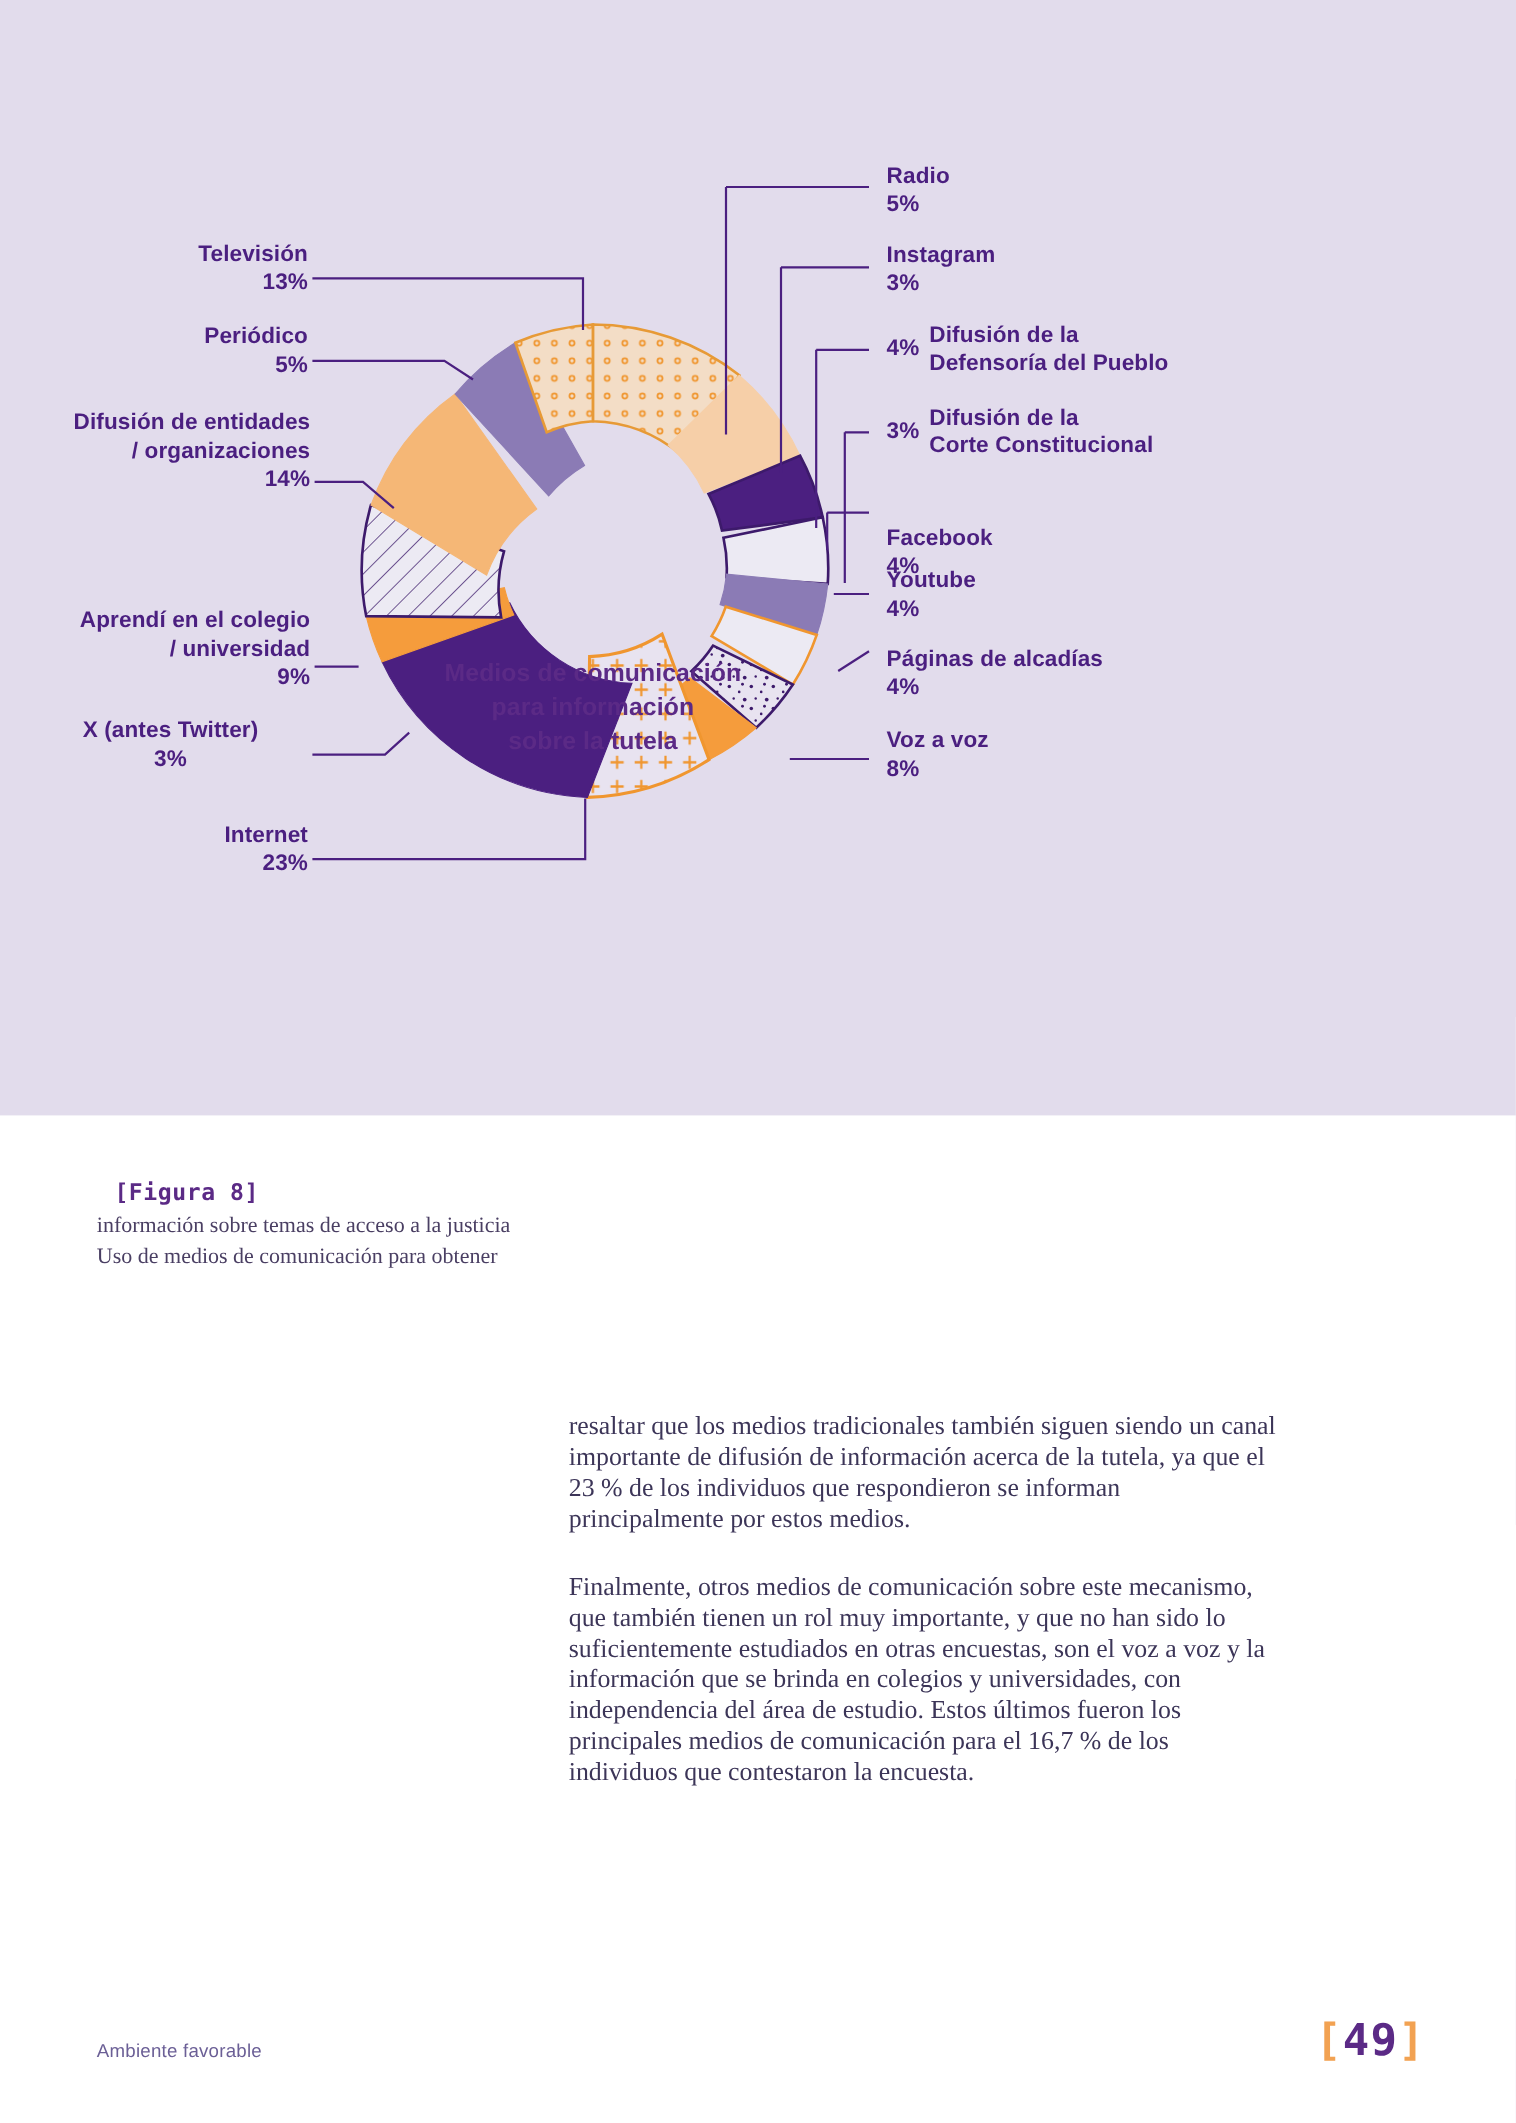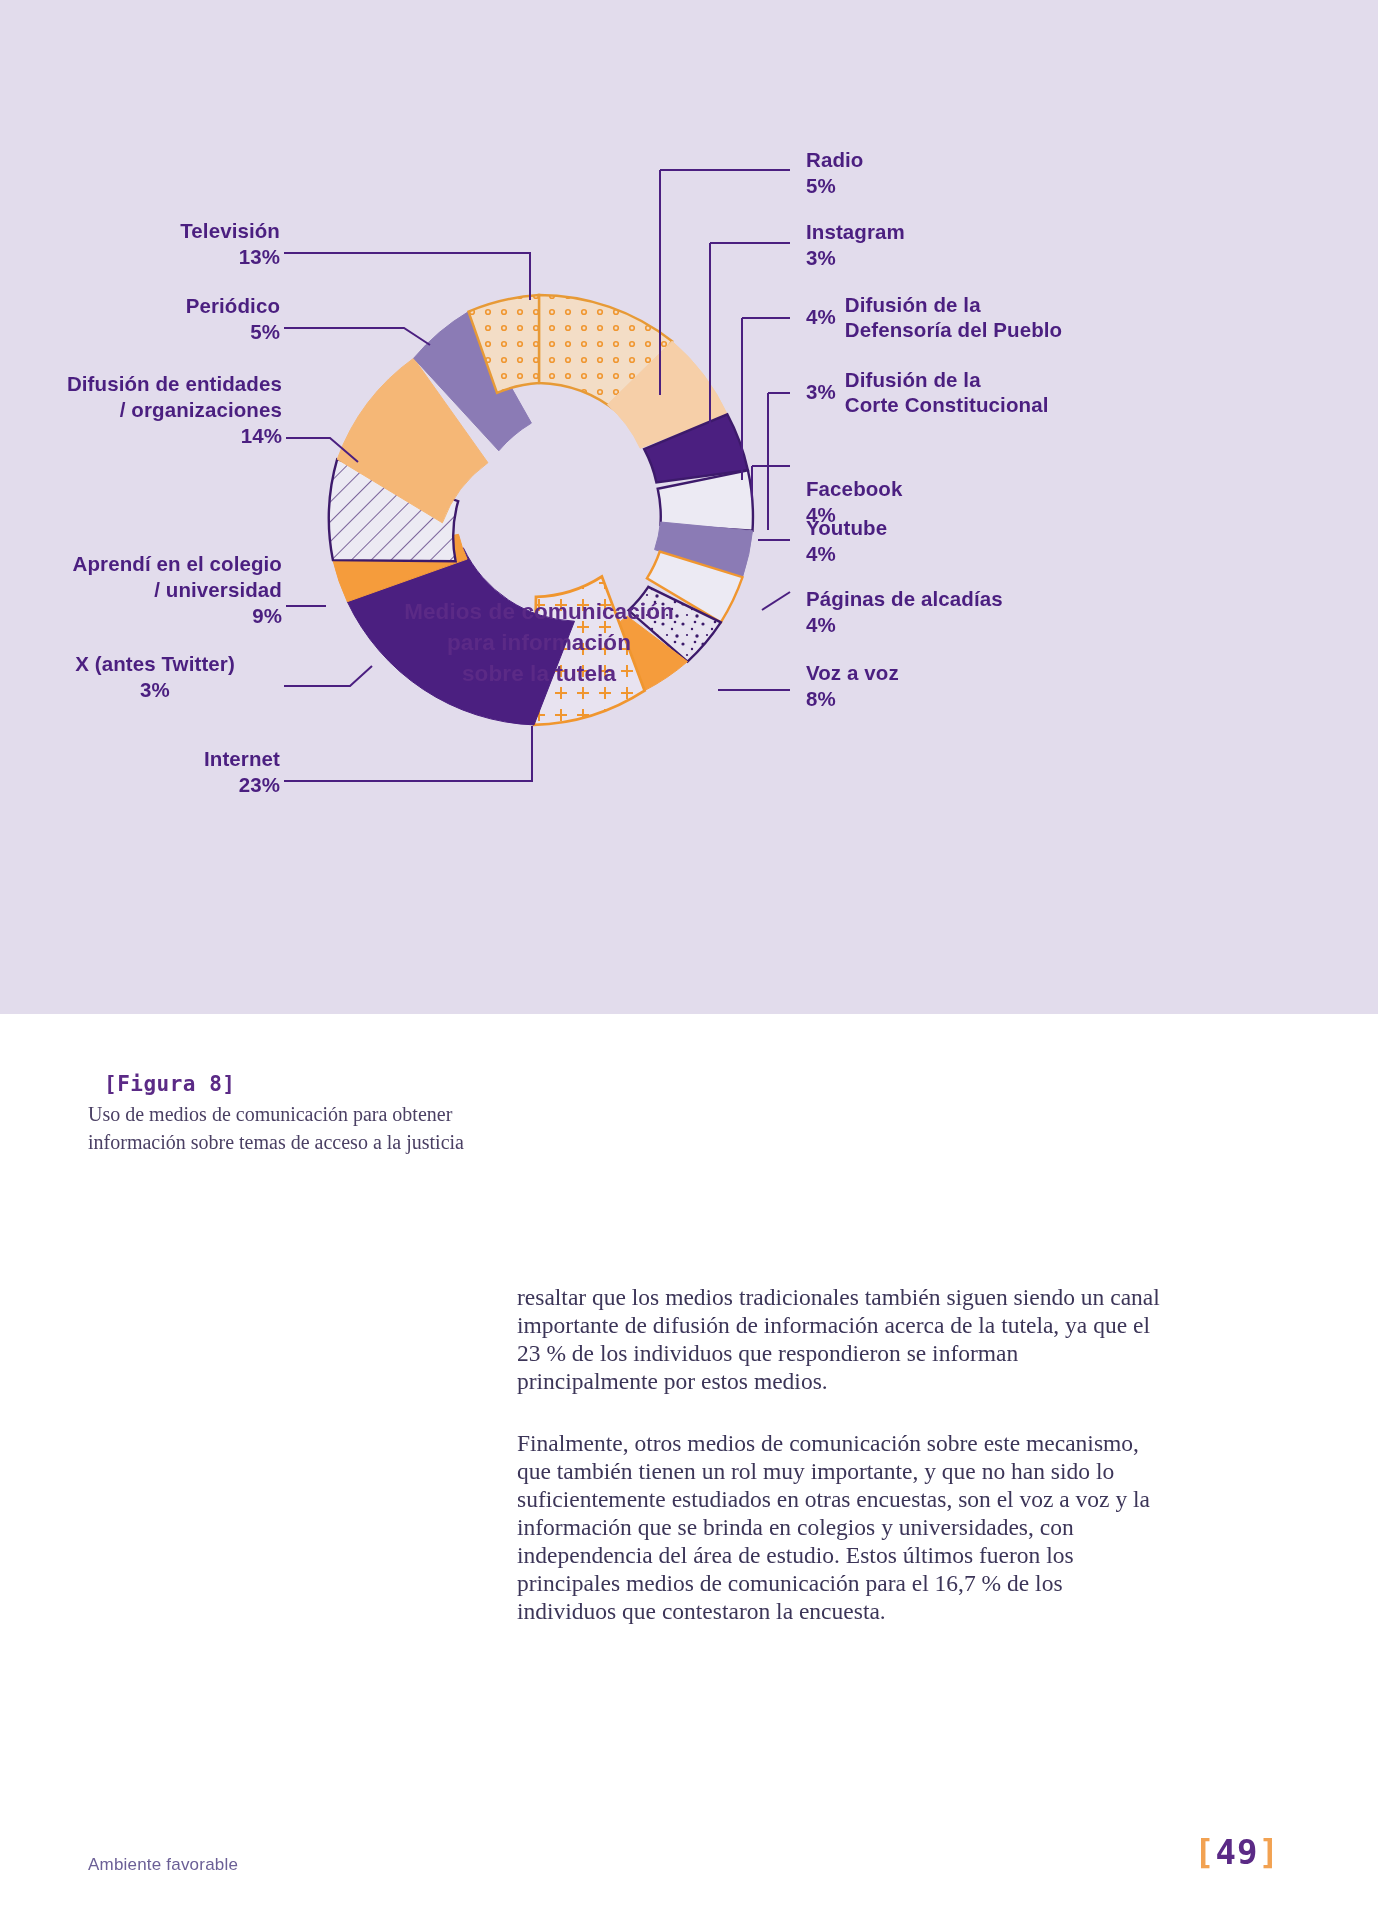--- a/index.html
+++ b/index.html
@@ -55,23 +55,23 @@
     text-align:left;
   }
   .body-col p{margin:0 0 34px 0;}
 
   
   .footer-left{
     position:absolute;left:88px;top:1855px;
     font-size:17px;color:#6b5f96;font-weight:400;letter-spacing:.2px;
   }
   .footer-page{
-    position:absolute;right:98px;top:1832px;
+    position:absolute;right:82px;top:1832px;
     font-family:"DejaVu Sans Mono", monospace;
-    font-weight:700;font-size:34px;letter-spacing:1px;text-align:center;
+    font-weight:700;font-size:40px;letter-spacing:1px;text-align:center;
   }
   .footer-page .br{color:#f2a252;}
   .footer-page .num{color:#5b2a86;}
 
   .center-title{
     position:absolute;left:389px;top:596px;width:300px;
     text-align:center;color:#5b2a86;font-weight:700;
     font-size:22.5px;line-height:31px;letter-spacing:.1px;
   }
 </style>
@@ -238,22 +238,22 @@
 
     <div class="lbl right" style="left:806px;top:660px;">
       <span>Voz a voz</span>
       <span class="pct">8%</span>
     </div>
   </div>
 
   <div class="caption">
     <div class="fig">[Figura 8]</div>
     <div class="desc">
+      <div>información sobre temas de acceso a la justicia</div>
       <div>Uso de medios de comunicación para obtener</div>
-      <div>información sobre temas de acceso a la justicia</div>
     </div>
   </div>
 </div>
 
 <div class="body-col">
   <p>resaltar que los medios tradicionales también siguen siendo un canal importante de difusión de información acerca de la tutela, ya que el 23 % de los individuos que respondieron se informan principalmente por estos medios.</p>
   <p>Finalmente, otros medios de comunicación sobre este mecanismo, que también tienen un rol muy importante, y que no han sido lo suficientemente estudiados en otras encuestas, son el voz a voz y la información que se brinda en colegios y universidades, con independencia del área de estudio. Estos últimos fueron los principales medios de comunicación para el 16,7 % de los individuos que contestaron la encuesta.</p>
 </div>
 
 <div class="footer-left">Ambiente favorable</div>

